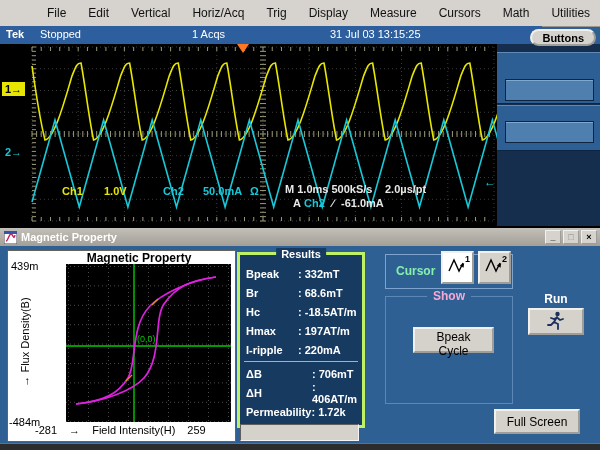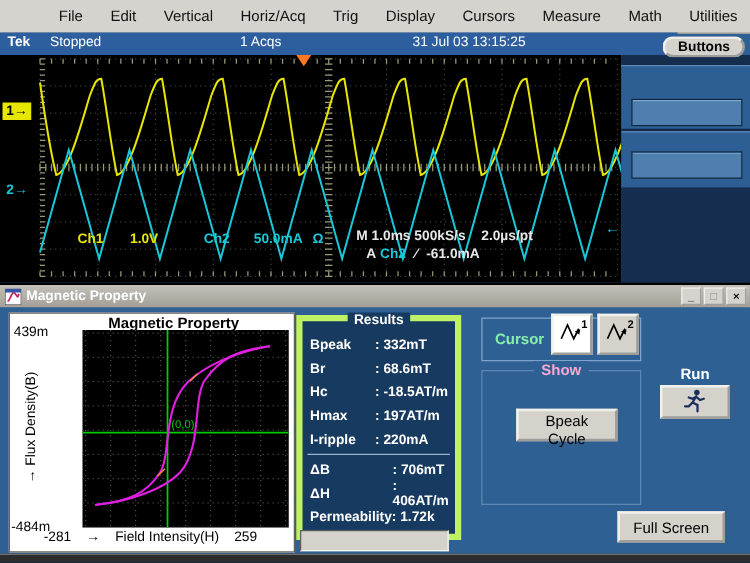--- a/index.html
+++ b/index.html
@@ -61,21 +61,21 @@
   #ymin{position:absolute;left:1px;top:165px;font:11px "Liberation Sans",sans-serif;color:#000;}
   #ylabel{position:absolute;left:-52px;top:84px;width:140px;height:14px;transform:rotate(-90deg);
     text-align:center;font:11px "Liberation Sans",sans-serif;color:#000;white-space:nowrap;}
   #hyst-wrap{position:absolute;left:58px;top:13px;width:165px;height:158px;background:#000;}
   #xlabels{position:absolute;left:0;top:173px;width:225px;font:11px "Liberation Sans",sans-serif;color:#000;white-space:nowrap;}
   #xlabels .xl{margin-right:9px;} #xmin{margin-left:27px;}
   .xarrow{font-weight:bold;}
 
   
   #results{position:absolute;left:237px;top:6px;width:122px;height:170px;background:#173a61;
-    border:5px solid #bef264;color:#fff;}
+    border:3px solid #bef264;color:#fff;}
   #results-title{position:absolute;top:-7px;left:50%;transform:translateX(-50%);
     background:#173a61;padding:0 5px;font:bold 11px "Liberation Sans",sans-serif;}
   .res-row{display:flex;padding:0 0 0 6px;height:19px;align-items:center;font:bold 11px "Liberation Sans",sans-serif;}
   .res-row .rn{flex:0 0 52px;} 
   #results .top-rows{padding-top:9px;}
   #res-divider{border-top:1px solid #9ab2cf;margin:2px 4px;}
   .res-row.delta .rv{padding-left:14px;}
   #blank-bar{position:absolute;left:240px;top:178px;width:117px;height:15px;background:#d5d2cb;
     border:1px solid;border-color:#5f5f5f #f5f5f5 #f5f5f5 #5f5f5f;}
 
@@ -107,22 +107,22 @@
 
 <div id="page">
 
   <div id="menubar">
     <span class="menu-item">File</span>
     <span class="menu-item">Edit</span>
     <span class="menu-item">Vertical</span>
     <span class="menu-item">Horiz/Acq</span>
     <span class="menu-item">Trig</span>
     <span class="menu-item">Display</span>
+    <span class="menu-item">Measure</span>
     <span class="menu-item">Cursors</span>
-    <span class="menu-item">Measure</span>
     <span class="menu-item">Math</span>
     <span class="menu-item">Utilities</span>
     <span class="menu-item">Help</span>
   </div>
 
   <div id="statusbar">
     <span id="sb-tek">Tek</span>
     <span id="sb-stopped">Stopped</span>
     <span id="sb-acqs">1 Acqs</span>
     <span id="sb-date">31 Jul 03 13:15:25</span>

